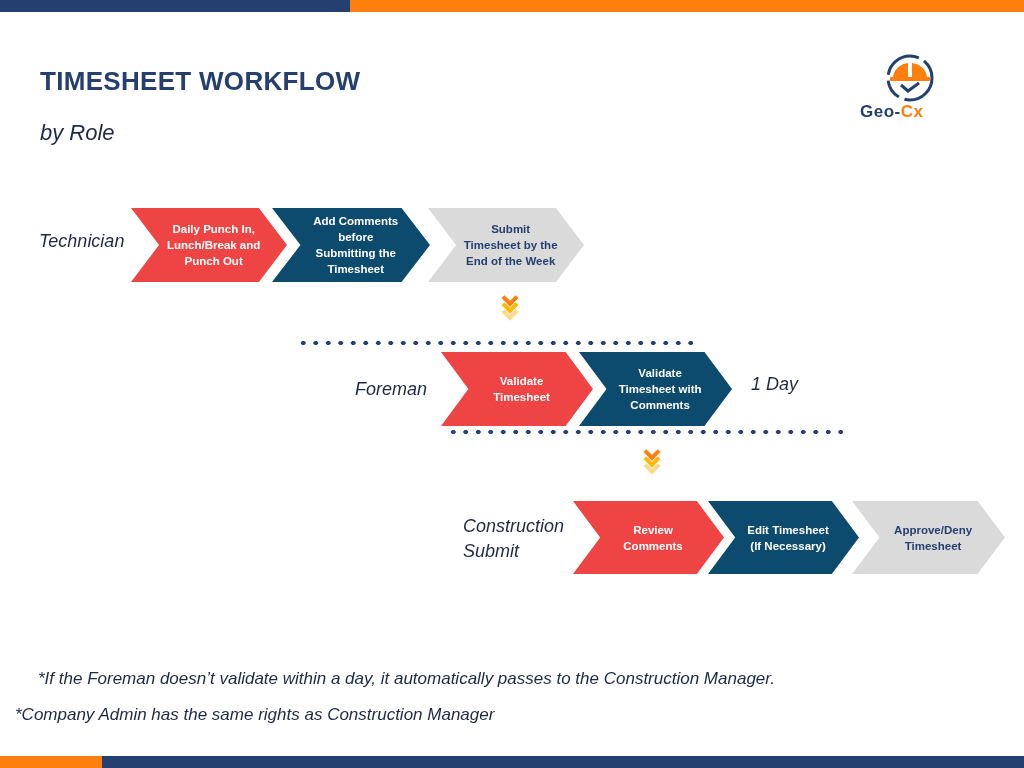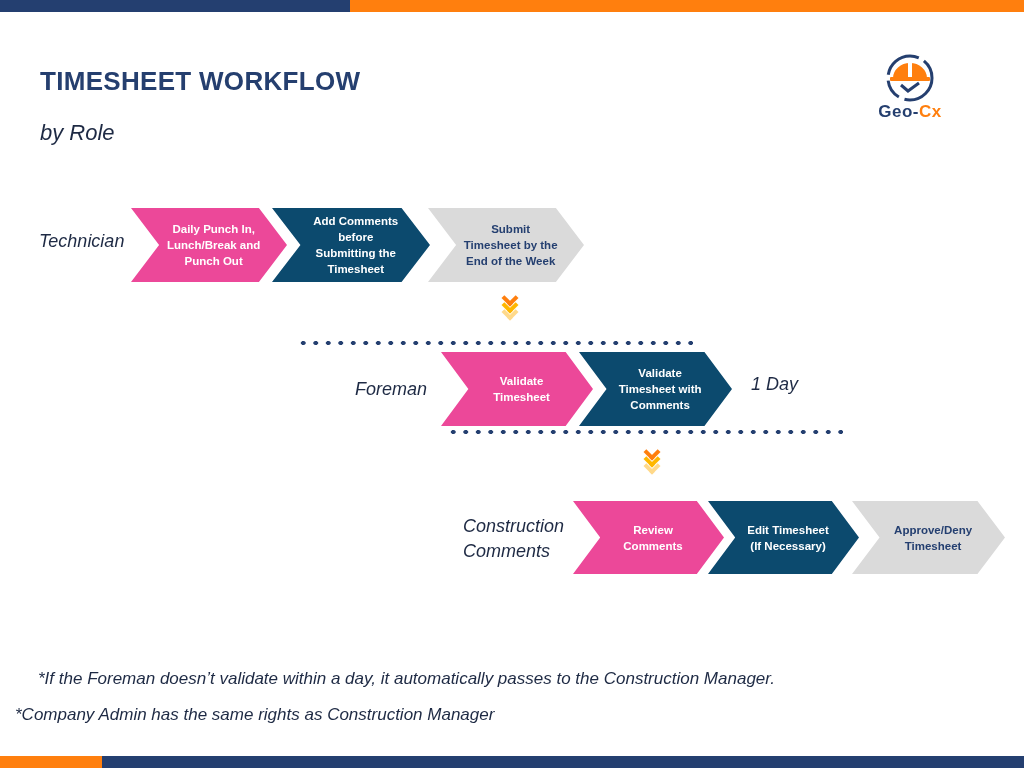--- a/index.html
+++ b/index.html
@@ -8,30 +8,30 @@
   .bar { position:absolute; height:12px; }
   .bar-top-navy { left:0; top:0; width:350px; background:#243f70; }
   .bar-top-orange { left:350px; top:0; width:674px; background:#ff7f0e; }
   .bar-bot-orange { left:0; top:756px; width:102px; background:#ff7f0e; }
   .bar-bot-navy { left:102px; top:756px; width:922px; background:#243f70; }
 
   .title { position:absolute; left:40px; top:66px; font-size:26px; font-weight:bold; color:#253f6f; letter-spacing:0.3px; }
   .subtitle { position:absolute; left:40px; top:120px; font-size:22px; font-style:italic; color:#1e2a44; }
 
   .logo { position:absolute; left:860px; top:52px; width:100px; height:72px; }
-  .logo-text { position:absolute; left:0; top:50px; width:100px; text-align:center; font-size:17px; font-weight:bold; color:#253f6f; letter-spacing:0.5px; }
+  .logo-text { position:absolute; left:0; top:50px; width:100px; font-size:17px; font-weight:bold; color:#253f6f; letter-spacing:0.5px; }
   .logo-text .cx { color:#ff7f0e; }
 
   .role { position:absolute; font-size:18px; font-style:italic; color:#1e2a44; line-height:25px; }
 
   .chev { position:absolute; height:74px; display:flex; align-items:center; justify-content:center; text-align:center;
           font-size:11.5px; font-weight:bold; line-height:16px;
           clip-path: polygon(0 0, 82% 0, 100% 50%, 82% 100%, 0 100%, 18% 50%); }
   .chev span { display:block; width:62%; margin-left:6%; }
-  .navy { background:#ec4899; color:#ffffff; }
+  .navy { background:#ef4444; color:#ffffff; }
   .orange { background:#0c4a6e; color:#ffffff; }
   .gray { background:#dadada; color:#243f70; }
 
   .arrows { position:absolute; width:20px; }
   .arrows div { width:12px; height:12px; margin:0 auto; margin-top:-5px;
                 border-right:4px solid; border-bottom:4px solid; transform:rotate(45deg); }
   .arrows div:first-child { margin-top:0; }
   .a1 { border-color:#ff7f0e !important; }
   .a2 { border-color:#ffb700 !important; }
   .a3 { border-color:#ffd98a !important; }
@@ -94,21 +94,21 @@
 <div class="dots" style="left:447px;top:430px;width:396px;"></div>
 
 <div class="arrows" style="left:642px;top:446px;">
   <div class="a1"></div>
     <div class="a2"></div>
     <div class="a3"></div>
 </div>
 
 <div class="role" style="left:463px;top:514px;">
   <div>Construction</div>
-  <div>Comments</div>
+  <div>Submit</div>
 </div>
 <div class="chev navy" style="left:573px;top:501px;width:151px;height:73px;">
     <span>Review Comments</span>
   </div>
 <div class="chev orange" style="left:708px;top:501px;width:151px;height:73px;text-align:center;">
     <span>Edit Timesheet (If Necessary)</span>
   </div>
 <div class="chev gray" style="left:852px;top:501px;width:153px;height:73px;">
     <span>Approve/Deny Timesheet</span>
   </div>

